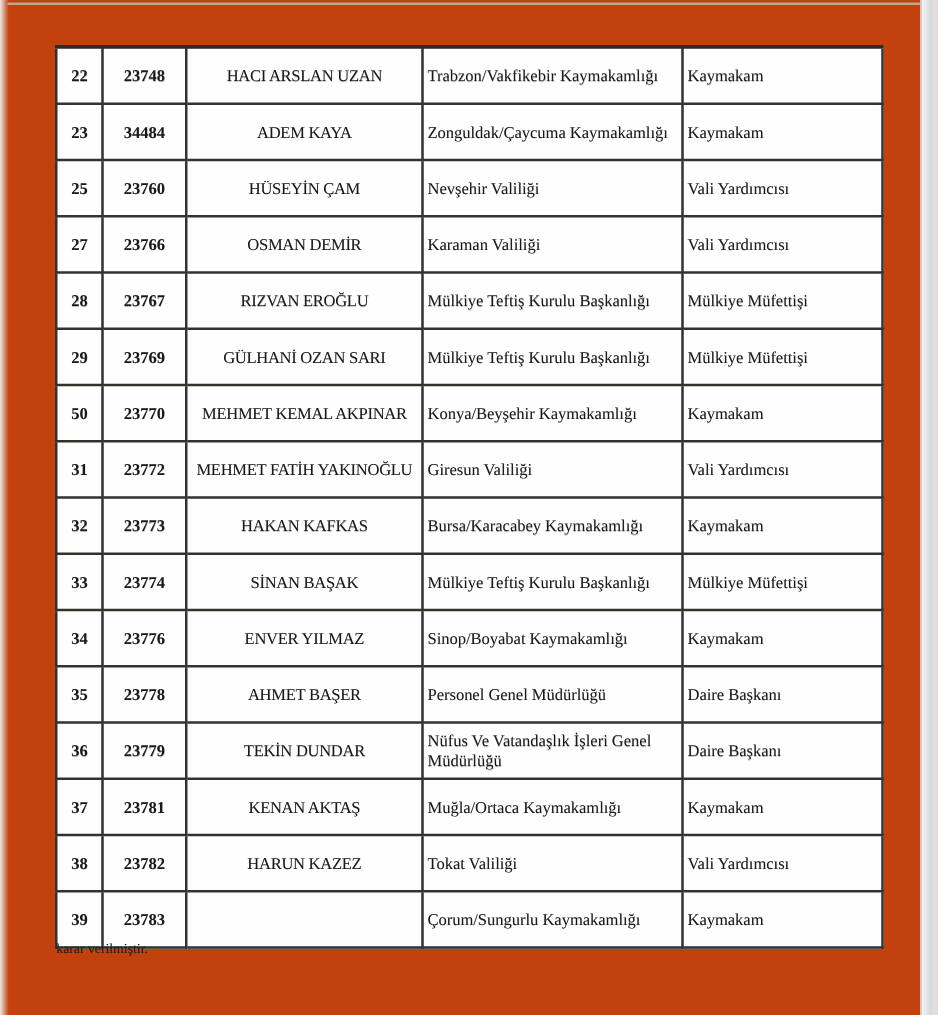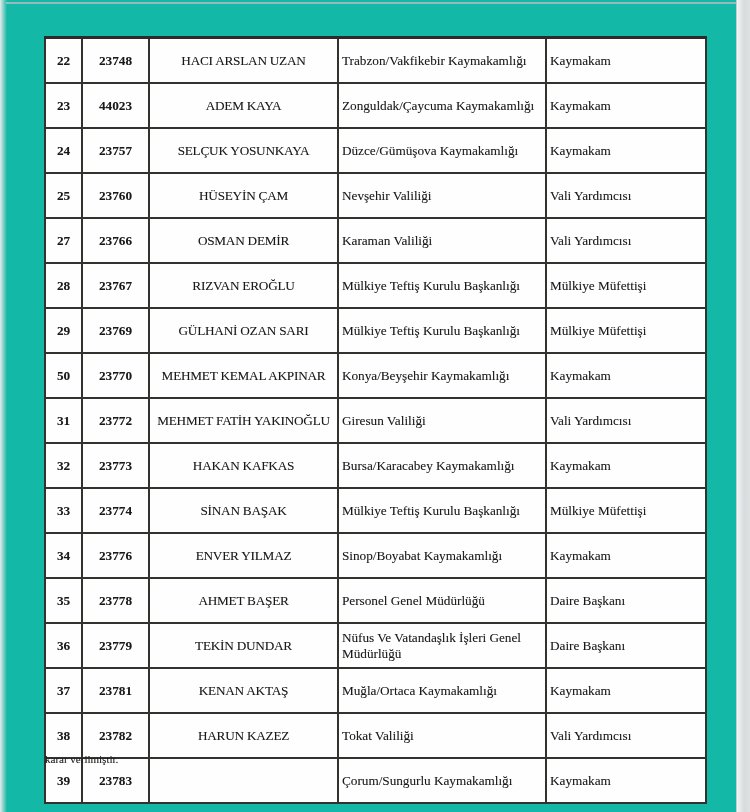--- a/index.html
+++ b/index.html
@@ -4,21 +4,21 @@
 <style>
   html, body { margin: 0; padding: 0; }
   body {
     width: 750px; height: 812px;
     background: #ffffff;
     font-family: "Liberation Serif", "DejaVu Serif", serif;
   }
   .page {
     position: relative;
     width: 750px; height: 812px;
-    background: #14b8a6;
+    background: #c2410c;
     overflow: hidden;
     color: #1b1b1b;
   }
   
   .top-edge-line {
     position: absolute; top: 2px; left: 6px; right: 14px; height: 2px;
     background: #b9bcbe; opacity: .8;
   }
   .right-edge-band {
     position: absolute; top: 0; right: 0; bottom: 0; width: 13px;
@@ -81,34 +81,25 @@
         <td class="c-no">22</td>
         <td class="c-id">23748</td>
         <td class="c-name">
             <span>HACI ARSLAN UZAN</span>
           </td>
         <td class="c-inst">Trabzon/Vakfikebir Kaymakamlığı</td>
         <td class="c-title">Kaymakam</td>
       </tr>
         <tr>
         <td class="c-no">23</td>
-        <td class="c-id">44023</td>
+        <td class="c-id">34484</td>
         <td class="c-name">
             <span>ADEM KAYA</span>
           </td>
         <td class="c-inst">Zonguldak/Çaycuma Kaymakamlığı</td>
-        <td class="c-title">Kaymakam</td>
-      </tr>
-        <tr>
-        <td class="c-no">24</td>
-        <td class="c-id">23757</td>
-        <td class="c-name">
-            <span>SELÇUK YOSUNKAYA</span>
-          </td>
-        <td class="c-inst">Düzce/Gümüşova Kaymakamlığı</td>
         <td class="c-title">Kaymakam</td>
       </tr>
         <tr>
         <td class="c-no">25</td>
         <td class="c-id">23760</td>
         <td class="c-name">
             <span>HÜSEYİN ÇAM</span>
           </td>
         <td class="c-inst">Nevşehir Valiliği</td>
         <td class="c-title">Vali Yardımcısı</td>

